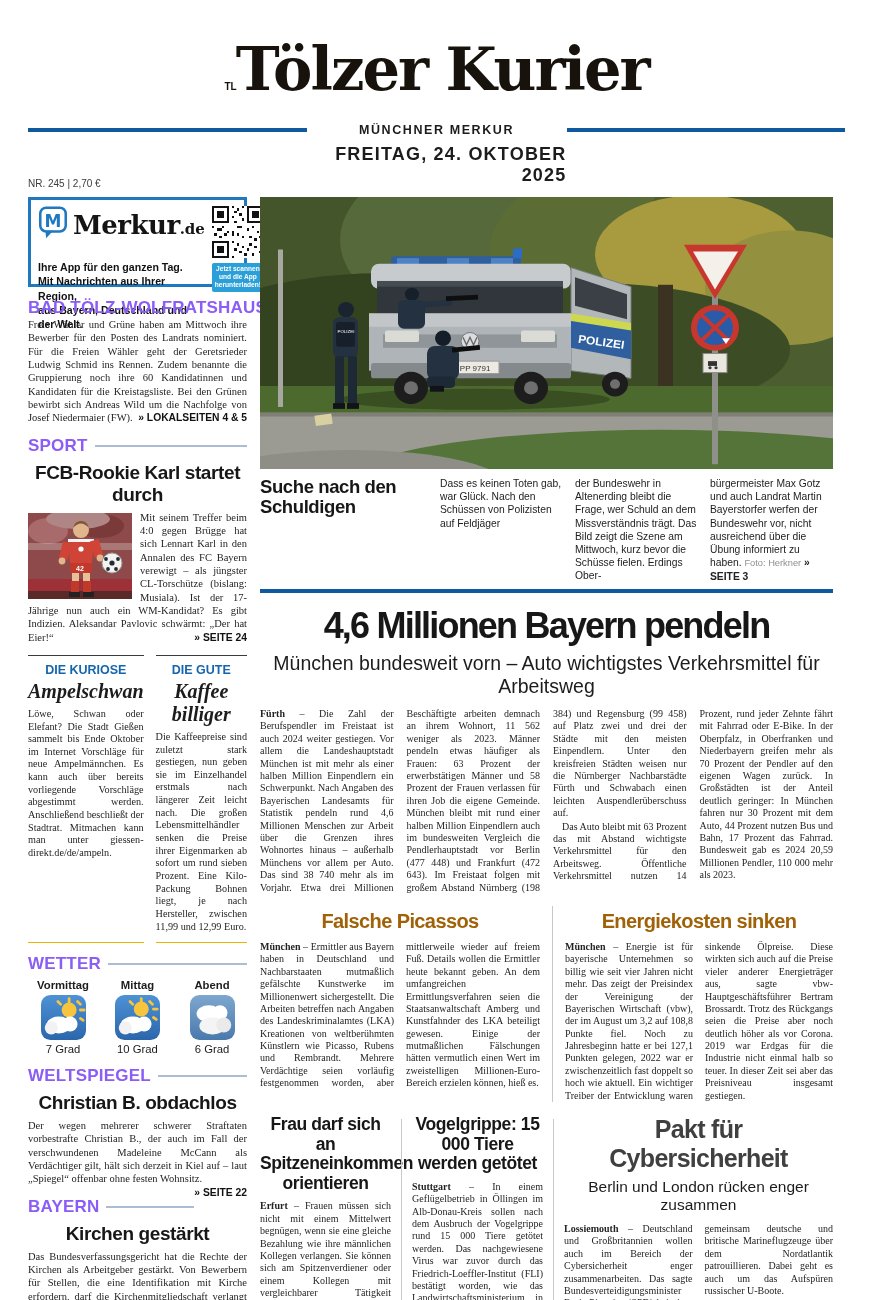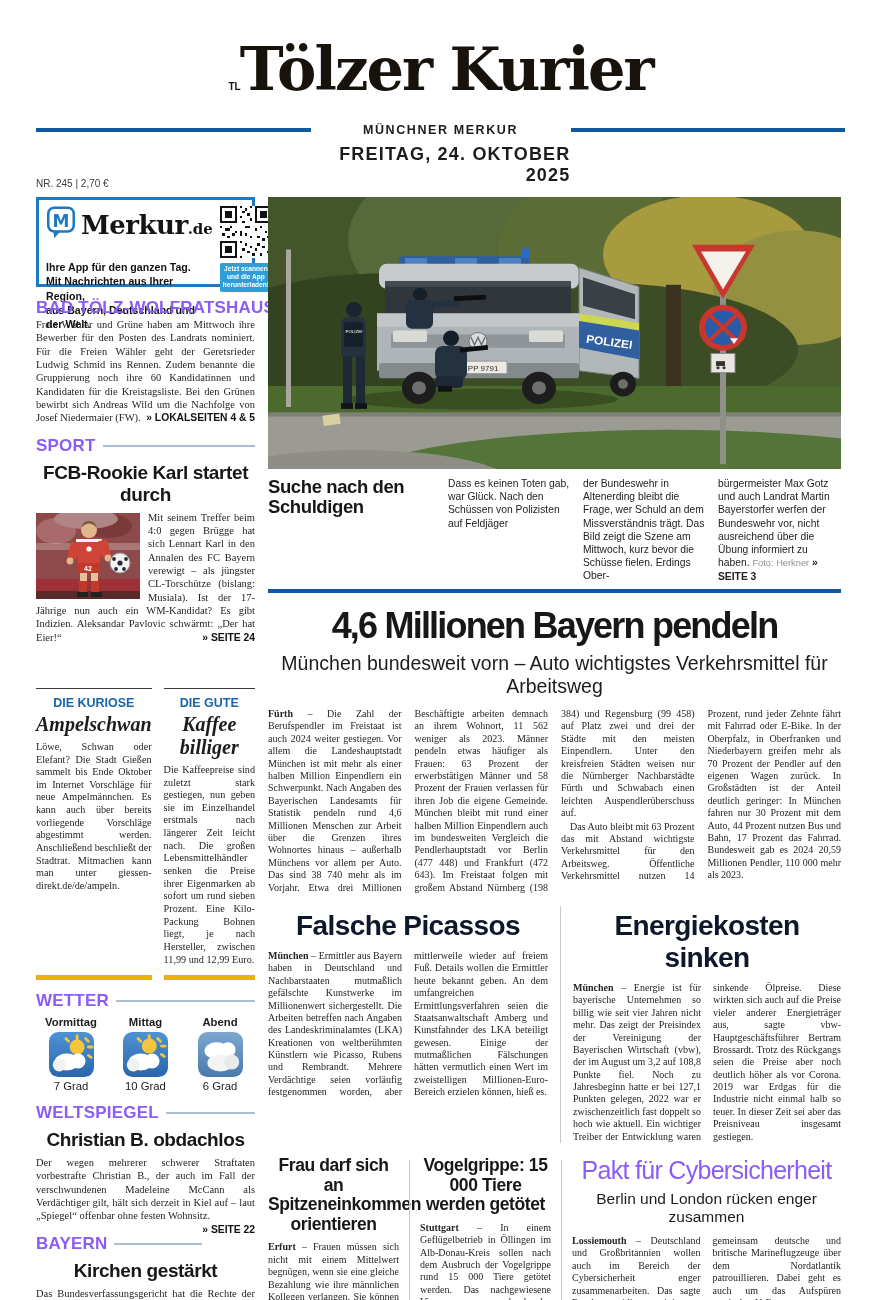--- a/index.html
+++ b/index.html
@@ -1,18 +1,18 @@
 <!DOCTYPE html>
 <html lang="de"><head>
 <meta charset="utf-8">
 <style>
   * { box-sizing:border-box; margin:0; padding:0; }
   html,body { background:#ffffff; }
   body { width:871px; height:1300px; overflow:hidden; font-family:"Liberation Sans",sans-serif; color:#1c1c1c; }
-  .page { width:871px; height:1300px; padding:0 26px 0 36px; position:relative; background:#fff; }
+  .page { width:871px; height:1300px; padding:0 26px 0 28px; position:relative; background:#fff; }
 
   
   .masthead { text-align:center; padding-top:40px; }
   .masthead-prefix { font-size:10px; font-weight:700; color:#17120c; vertical-align:baseline; margin-right:-1px; }
   .masthead-title { font-family:"DejaVu Serif","Liberation Serif",serif; font-weight:700; font-size:59px; line-height:1; letter-spacing:-2px; color:#17120c; }
   .header-mid { position:relative; margin-top:24px; display:flex; align-items:flex-start; }
   .hline { flex:1; height:4px; background:#0f5a9e; margin-top:5px; }
   .header-center { width:260px; text-align:center; }
   .header-center .pub { font-size:12.5px; font-weight:700; letter-spacing:1.6px; }
   .header-center .date { font-size:18px; font-weight:700; letter-spacing:1.2px; margin-top:7px;text-align:right; }
@@ -36,21 +36,21 @@
   
   .sec { display:flex; align-items:center; gap:7px; margin-top:11px; }
   .sec-label { color:#8b5cf6; font-weight:700; font-size:17px; letter-spacing:.2px; white-space:nowrap; }
   .sec-line { flex:1; height:2px; background:#a9bed3; }
   .side-headline { font-size:19px; font-weight:700; text-align:center; margin:6px 0 5px; letter-spacing:-.4px; color:#171717; }
   .side-body { font-family:"Liberation Serif",serif; font-size:10.5px; line-height:1.27; text-align:justify; color:#242424; }
   .pref { font-family:"Liberation Sans",sans-serif; font-weight:700; font-size:10.3px; white-space:nowrap; float:right; color:#111; }
   .sport-photo { float:left; width:104px; height:86px; margin:2px 8px 2px 0; }
 
   .duo { display:flex; gap:12px; margin-top:11px; }
-  .duo-col { flex:1; border-top:1px solid #3a3a3a; border-bottom:5px solid #eab308; padding:7px 0 9px;margin-top:33px; }
+  .duo-col { flex:1; border-top:1px solid #3a3a3a; border-bottom:1px solid #eab308; padding:7px 0 9px; }
   .duo-label { text-align:center; color:#1566ac; font-weight:700; font-size:12.5px; }
   .duo-title { text-align:center; font-family:"Liberation Serif",serif; font-style:italic; font-weight:700; font-size:20px; margin:3px 0 5px; }
   .duo-body { font-family:"Liberation Serif",serif; font-size:10.2px; line-height:1.24; text-align:justify; color:#242424; }
 
   .wetter-row { display:flex; justify-content:space-between; padding:5px 4px 0; }
   .w-item { width:62px; text-align:center; }
   .w-time { font-weight:700; font-size:11.3px; }
   .w-icon { margin:4px auto 3px; width:45px; height:45px; }
   .w-temp { font-weight:400; font-size:11.3px; }
 
@@ -69,29 +69,29 @@
   .lead-headline { text-align:center; font-size:36px; font-weight:700; letter-spacing:-1.8px; margin:12px 0 5px; color:#171717; }
   .lead-subhead { text-align:center; font-size:19.5px; margin-bottom:10px; color:#1c1c1c; }
   .artic { font-family:"Liberation Serif",serif; font-size:10px; line-height:1.24; text-align:justify; color:#242424; }
   .lead-body { column-count:4; column-gap:13px; }
   .artic p + p { text-indent:9px; margin-top:1px; }
   .dateline { font-weight:700; }
 
   .midrow { display:flex; margin-top:12px; }
   .midcol { width:280px; }
   .midcol.right { width:auto; flex:1; border-left:1px solid #c9c9c9; margin-left:12px; padding-left:12px; }
-  .mid-headline { text-align:center; font-size:28px; font-weight:700; letter-spacing:-.6px; margin:4px 0 8px; color:#0f172a; }
+  .mid-headline { text-align:center; font-size:20px; font-weight:700; letter-spacing:-.6px; margin:4px 0 8px; color:#a16207; }
   .mid-body { column-count:2; column-gap:12px; }
 
   .botrow { display:flex; margin-top:13px; }
   .botcol-a, .botcol-b { width:131px; }
   .botdiv { width:1px; background:#c9c9c9; margin:4px 10px 0; }
   .botcol-c { flex:1; }
   .bot-headline { text-align:center; font-size:17.5px; font-weight:700; line-height:1.12; letter-spacing:-.4px; margin-bottom:7px; min-height:58px; color:#171717; }
-  .bot-headline-big { text-align:center; font-size:25px; font-weight:400; letter-spacing:-.7px; color:#8b5cf6; }
+  .bot-headline-big { text-align:center; font-size:25px; font-weight:700; letter-spacing:-.7px; color:#404040; }
   .bot-subhead { text-align:center; font-size:15.5px; margin:5px 0 9px; color:#1c1c1c; }
   .bot-body-2col { column-count:2; column-gap:12px; }
 </style>
 </head>
 <body>
 
 <div class="page">
 
   <div class="masthead">
     <span class="masthead-prefix">TL</span><span class="masthead-title">Tölzer Kurier</span>

